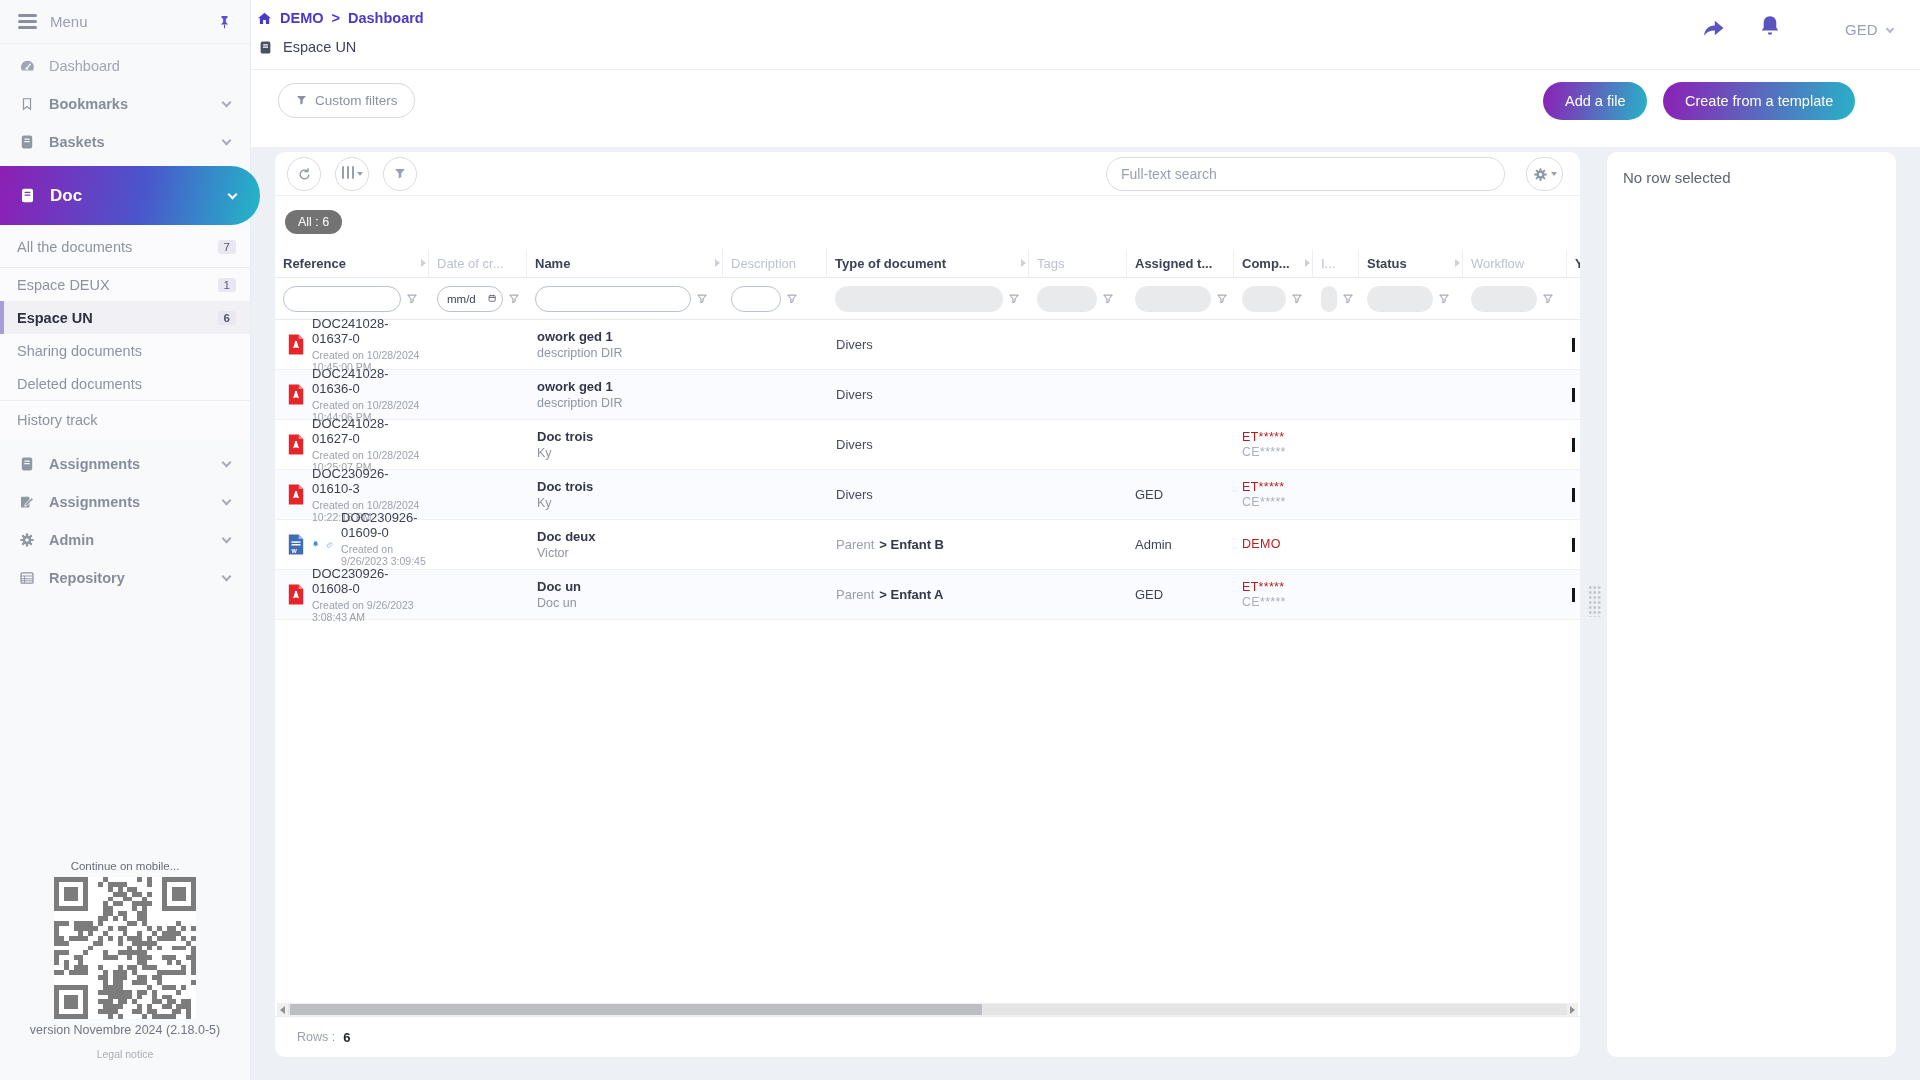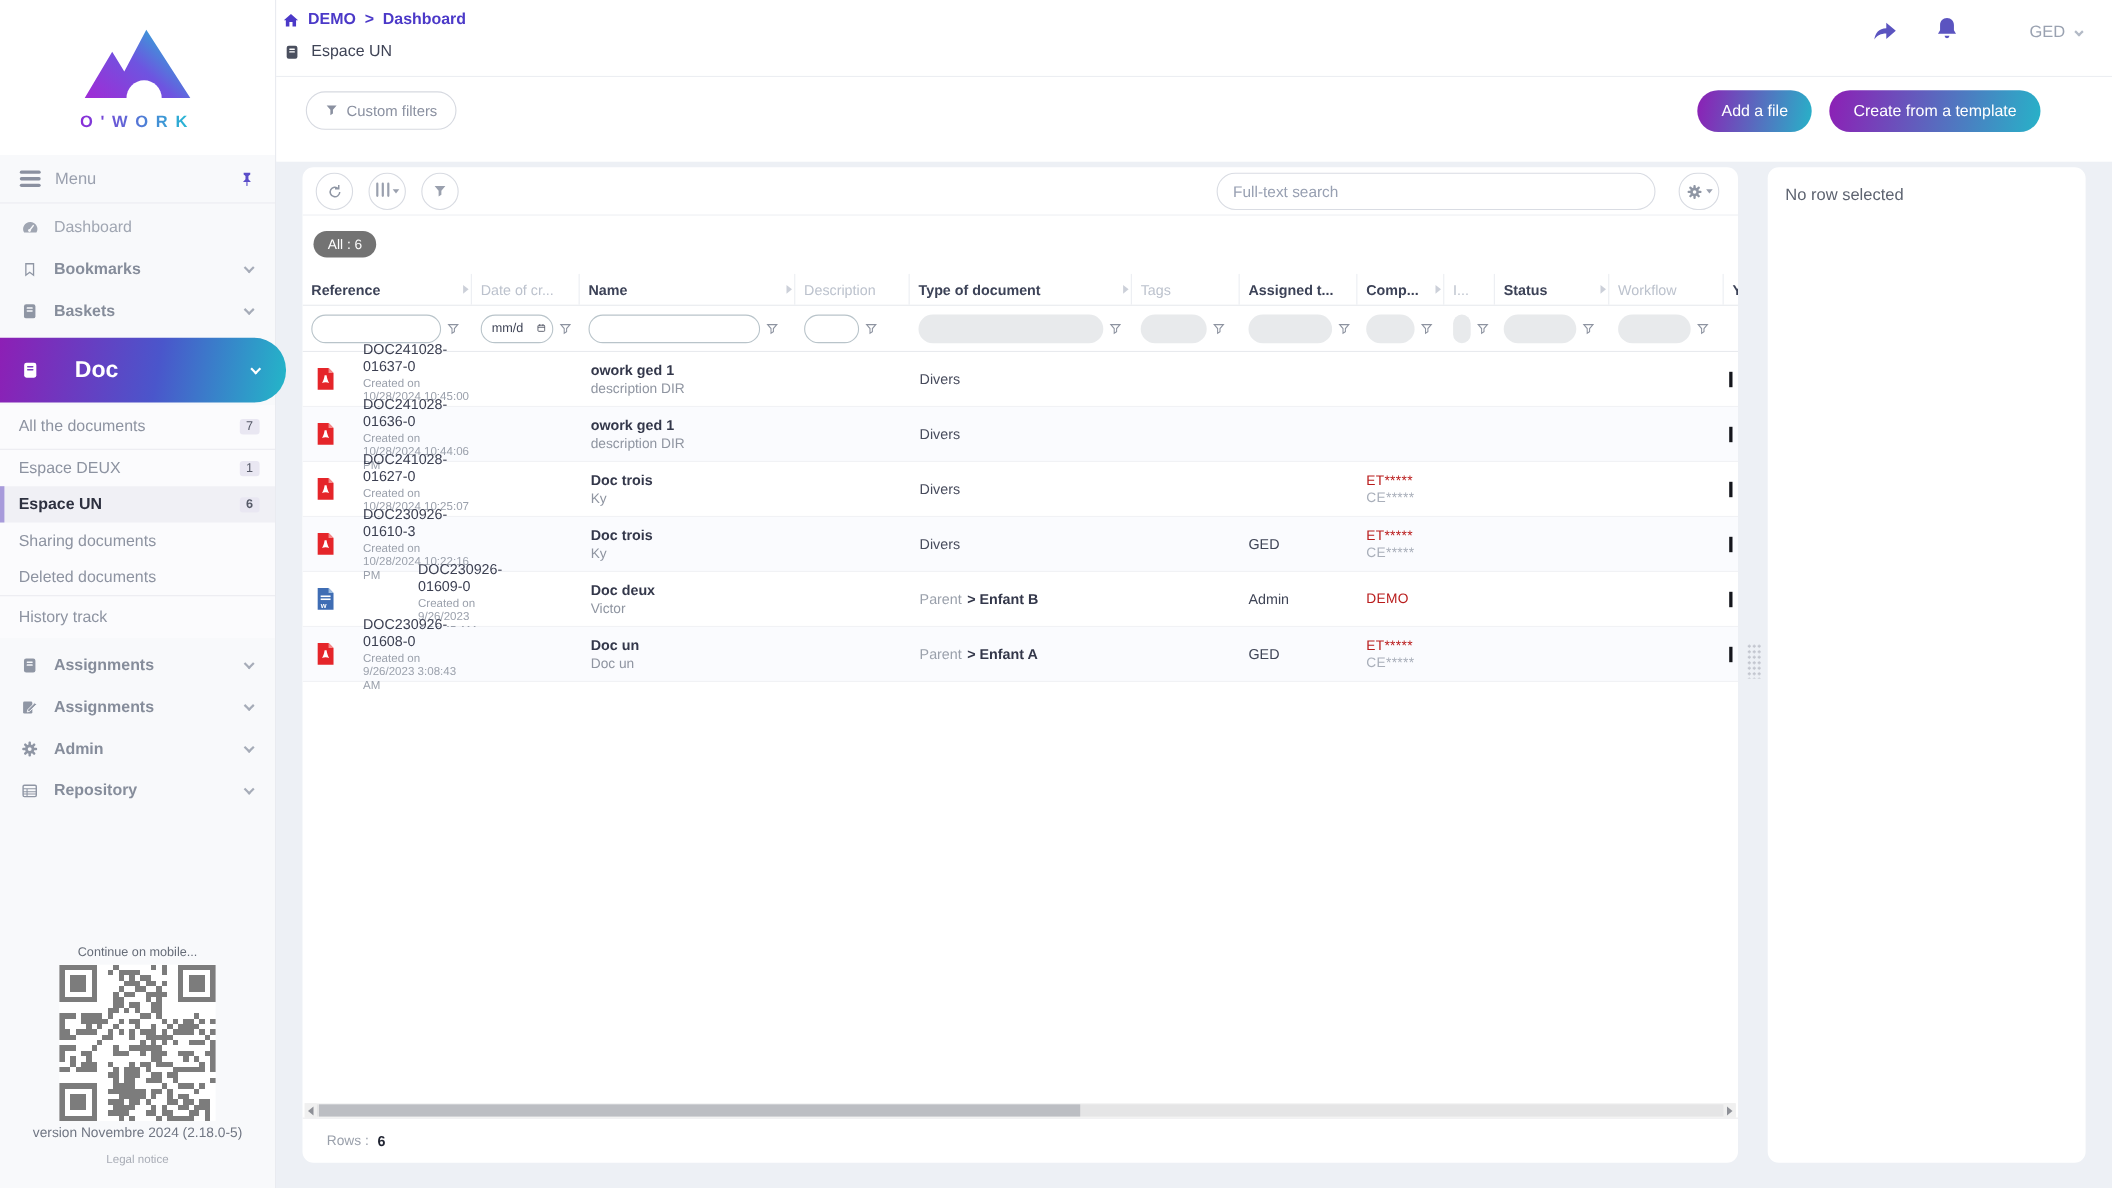--- a/index.html
+++ b/index.html
@@ -11,21 +11,21 @@
 .logo-block{height:141px;background:#fff;display:flex;flex-direction:column;align-items:center;justify-content:center;gap:7px;cursor:pointer}
 .wordmark{font-size:15px;font-weight:700;letter-spacing:7px;color:#7b2fd0}
 @supports(-webkit-background-clip:text){.wordmark{background:linear-gradient(90deg,#8a2bd8,#1fc0d4);-webkit-background-clip:text;color:transparent}}
 .menu-head{height:44px;display:flex;align-items:center;gap:13px;padding:0 18px;border-bottom:1px solid #ececf1;color:#9aa0ae;font-size:15px}
 .hamburger{width:19px}
 .hamburger i{display:block;height:2.5px;background:#8a90a0;border-radius:2px;margin:3.5px 0}
 .chev{width:7px;height:7px;border-right:2px solid #a6acb8;border-bottom:2px solid #a6acb8;transform:rotate(45deg);margin-left:auto;margin-top:-3px}
 .nav-item{height:38px;display:flex;align-items:center;gap:13px;padding:0 20px 0 18px;font-size:14.5px;font-weight:700;color:#868d9b;cursor:pointer}
 .nav-item.light{font-weight:400;color:#a0a6b2}
 .nav-ico{width:18px;display:flex;justify-content:center}
-.doc-item{width:260px;height:59px;border-radius:0 29px 29px 0;background:linear-gradient(100deg,#8d1fb5,#4a56cb 55%,#23b7c8);display:flex;align-items:center;gap:32px;padding:0 24px 0 18px;color:#fff;font-weight:700;font-size:21px;margin:5px 0 2px 0;cursor:pointer}
+.doc-item{width:260px;height:59px;border-radius:0 29px 29px 0;background:linear-gradient(100deg,#8d1fb5,#4a56cb 55%,#23b7c8);display:flex;align-items:center;gap:14px;padding:0 24px 0 18px;color:#fff;font-weight:700;font-size:17px;margin:5px 0 2px 0;cursor:pointer}
 .doc-item .chev{border-color:#fff}
 .submenu{background:#fbfbfd;font-size:14.5px;color:#8d93a1}
 .sub-item{height:33px;display:flex;align-items:center;padding:0 14px 0 17px;cursor:pointer}
 .sub-item.first{height:40px}
 .sub-item.last{height:38px}
 .count{margin-left:auto;background:#e9e7f2;color:#565a68;font-size:11.5px;padding:1px 6px;border-radius:3px}
 .sub-item.selected{background:#f0f0f5;border-left:4px solid #a89bdb;padding-left:13px;font-weight:700;color:#2e3140}
 .sub-div{border-top:1px solid #ececf1}
 .sidebar-bottom{margin-top:auto;text-align:center;padding-bottom:20px}
 .mobile-hint{font-size:11.5px;color:#666c78}
@@ -71,21 +71,21 @@
 .pill-input{height:26px;border:1px solid #b9c4ca;border-radius:13px;background:#fff;outline:none;padding:0 9px;font-family:inherit;font-size:12px;color:#3f4456;min-width:0}
 .pill-dis{height:26px;border-radius:13px;background:#e8eaec}
 .date-pill{height:26px;border:1px solid #b9c4ca;border-radius:13px;background:#fff;display:flex;align-items:center;gap:12px;padding:0 6px 0 9px;font-size:11.5px;color:#3f4456;width:66px;cursor:text}
 .pill-cut{width:9px;height:26px;background:#e8eaec;border-radius:13px 0 0 13px;margin-left:8px}
 
 .c0{width:154px}.c1{width:98px}.c2{width:196px}.c3{width:104px}.c4{width:202px}.c5{width:98px}.c6{width:107px}.c7{width:79px}.c8{width:46px}.c9{width:104px}.c10{width:104px}.c11{flex:1;border-right:none;overflow:hidden}
 .w-ref{width:118px}.w-name{width:156px}.w-desc{width:50px}.w-type{width:168px}.w-tags{width:60px}.w-asg{width:76px}.w-comp{width:44px}.w-i{width:16px}.w-status{width:66px}.w-wf{width:66px}
 
 .trow{display:flex;height:50px;border-bottom:1px solid #f1f2f5;flex:none;cursor:pointer}
 .trow.alt{background:#fafbfe}
-.td-ref{display:flex;align-items:center;padding-left:12px;gap:25px}
+.td-ref{display:flex;align-items:center;padding-left:12px;gap:7px}
 .ref-text .r1{font-size:13px;color:#3b3f51}
 .ref-text .r2{font-size:10.5px;color:#9ba1ac;margin-top:3px}
 .td-name{display:flex;flex-direction:column;justify-content:center;padding-left:10px}
 .n1{font-size:13px;font-weight:700;color:#33374a}
 .n2{font-size:12.5px;color:#8f95a1;margin-top:2px}
 .td-type{display:flex;align-items:center;padding-left:9px;font-size:13px}
 .tp{color:#9aa0ab;margin-right:5px}
 .tm{color:#474b5c}
 .tm.b{font-weight:700;color:#33374a}
 .td-asg{display:flex;align-items:center;padding-left:8px;font-size:13px;color:#3f4456}
@@ -110,34 +110,20 @@
 .drag-dots{position:absolute;left:8px;top:433px;width:13px;height:32px;background-image:radial-gradient(circle,#c3c6cf 1.2px,transparent 1.5px);background-size:4.5px 5px;cursor:col-resize}
 .right-panel{width:289px;height:905px;background:#fff;border-radius:10px;padding:17px 16px;font-size:15px;color:#5d6370;flex:none}
 .file-ico{flex:none}
 </style>
 </head>
 <body>
 
 <div class="app">
 
   <aside class="sidebar">
-    <div class="logo-block">
-      <svg width="100" height="72" viewBox="0 0 100 72">
-        <defs>
-            <linearGradient id="mg" x1="0%" y1="85%" x2="100%" y2="15%">
-          <stop offset="0%" stop-color="#9b2fd6"></stop>
-              <stop offset="50%" stop-color="#6e54e0"></stop>
-              <stop offset="100%" stop-color="#1fc0d4"></stop>
-        </linearGradient>
-          </defs>
-        <path d="M2 66 L27 24 L38 42 L58 4 L98 66 Z" fill="url(#mg)"></path>
-        <path d="M40 66 A16 16 0 0 1 72 66 Z" fill="#fff"></path>
-      </svg>
-      <div class="wordmark">O'WORK</div>
-    </div>
 
     <div class="menu-head">
       <span class="hamburger">
           <i></i>
           <i></i>
           <i></i>
         </span>
       <span>Menu</span>
       <svg width="15" height="18" viewBox="0 0 20 20" style="margin-left:auto">
         <path d="M6 2h8v2.2L11.8 6v4l3 3.4H5.2l3-3.4V6L6 4.2z" fill="#5b4ec9"></path>

